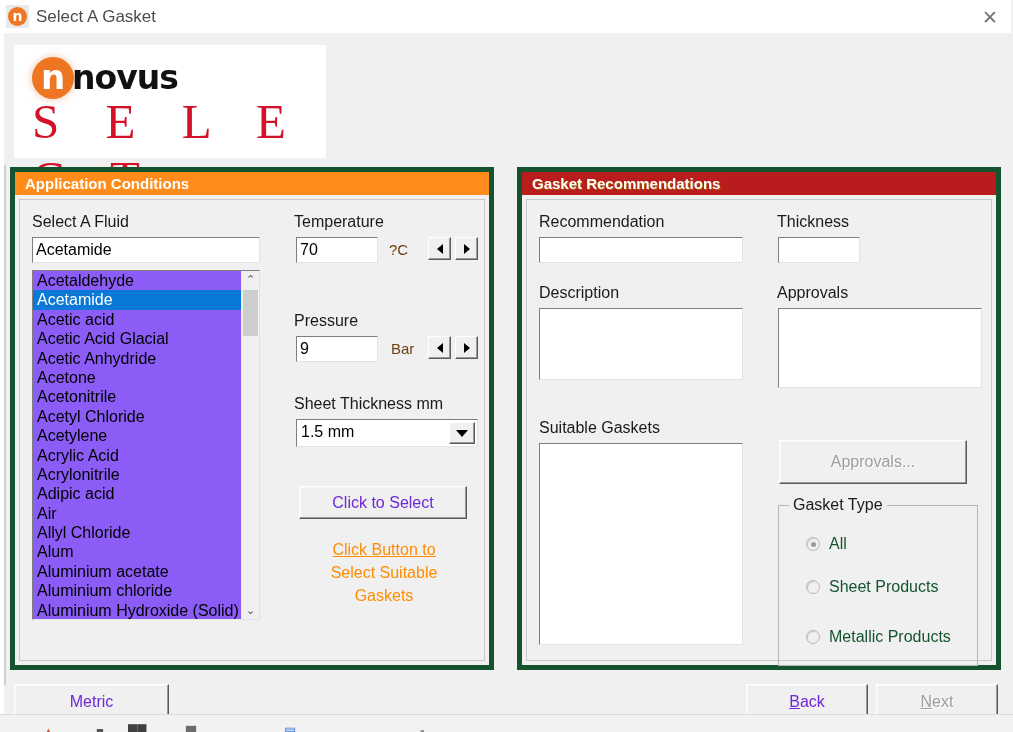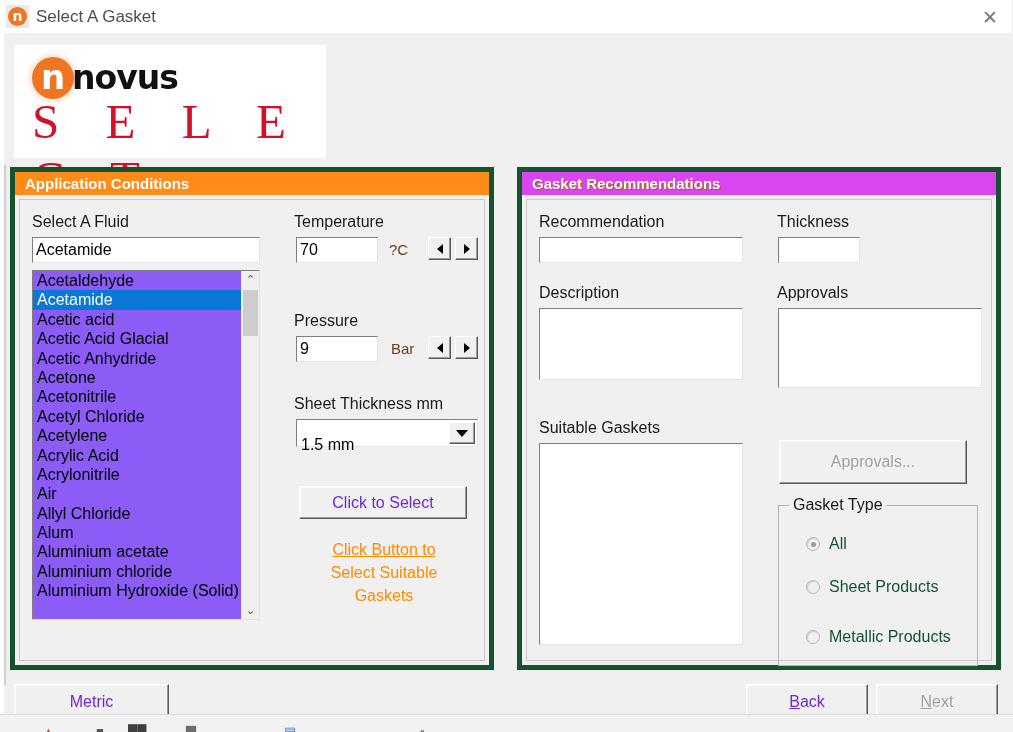--- a/index.html
+++ b/index.html
@@ -73,21 +73,21 @@
   .panel{position:absolute;background:#f0f0f0;border:5px solid #14532d;box-sizing:border-box;}
   .panel-left{left:10px;top:167px;width:484px;height:503px;}
   .panel-right{left:517px;top:167px;width:484px;height:503px;}
 
   .panel-head{
     position:absolute;left:0;top:0;height:23px;line-height:23px;width:100%;
     font-size:15px;font-weight:bold;padding-left:10px;box-sizing:border-box;
     font-family:"Liberation Sans", sans-serif;
   }
   .head-orange{background:#ff8c1a;color:#ffffff;}
-  .head-black{background:#d946ef;color:#ffffff;text-shadow:1px 1px 0 #b06000;}
+  .head-black{background:#b91c1c;color:#ffffff;text-shadow:1px 1px 0 #b06000;}
 
   .panel-inner{
     position:absolute;left:4px;top:27px;right:4px;bottom:4px;
     border:1px solid #c9c9c9;background:#f0f0f0;box-sizing:border-box;
   }
 
   
   .lbl{
     position:absolute;font-size:16px;color:#1a1a1a;white-space:nowrap;
     font-family:"Liberation Sans", sans-serif;
@@ -126,21 +126,21 @@
   .tri-r{width:0;height:0;border-top:5px solid transparent;border-bottom:5px solid transparent;border-left:6px solid #000;}
   .tri-d{width:0;height:0;border-left:6px solid transparent;border-right:6px solid transparent;border-top:7px solid #000;}
 
   
   .combo{
     position:absolute;background:#fff;box-sizing:border-box;
     border-top:1px solid #7f7f7f;border-left:1px solid #7f7f7f;
     border-right:1px solid #e3e3e3;border-bottom:1px solid #e3e3e3;
   }
   .combo .ctext{
-    position:absolute;left:4px;top:16px;font-size:16px;color:#000;
+    position:absolute;left:4px;top:3px;font-size:16px;color:#000;
     font-family:"Liberation Sans", sans-serif;
   }
   .combo .cbtn{
     position:absolute;right:2px;top:2px;width:26px;bottom:2px;background:#f0f0f0;
     border-top:1px solid #ffffff;border-left:1px solid #ffffff;
     border-right:1px solid #5a5a5a;border-bottom:1px solid #5a5a5a;
     box-shadow:inset -1px -1px 0 #9a9a9a;
     display:flex;align-items:center;justify-content:center;box-sizing:border-box;
   }
 
@@ -233,20 +233,21 @@
             <div class="lb-item sel">Acetamide</div>
             <div class="lb-item">Acetic acid</div>
             <div class="lb-item">Acetic Acid Glacial</div>
             <div class="lb-item">Acetic Anhydride</div>
             <div class="lb-item">Acetone</div>
             <div class="lb-item">Acetonitrile</div>
             <div class="lb-item">Acetyl Chloride</div>
             <div class="lb-item">Acetylene</div>
             <div class="lb-item">Acrylic Acid</div>
             <div class="lb-item">Acrylonitrile</div>
+            <div class="lb-item">Adipic acid</div>
             <div class="lb-item">Air</div>
             <div class="lb-item">Allyl Chloride</div>
             <div class="lb-item">Alum</div>
             <div class="lb-item">Aluminium acetate</div>
             <div class="lb-item">Aluminium chloride</div>
             <div class="lb-item">Aluminium Hydroxide (Solid)</div>
           </div>
         <div class="lb-scroll">
           <div class="sb-arrow sb-up">⌃</div>
           <div class="sb-thumb" style="top:19px;height:46px;"></div>

